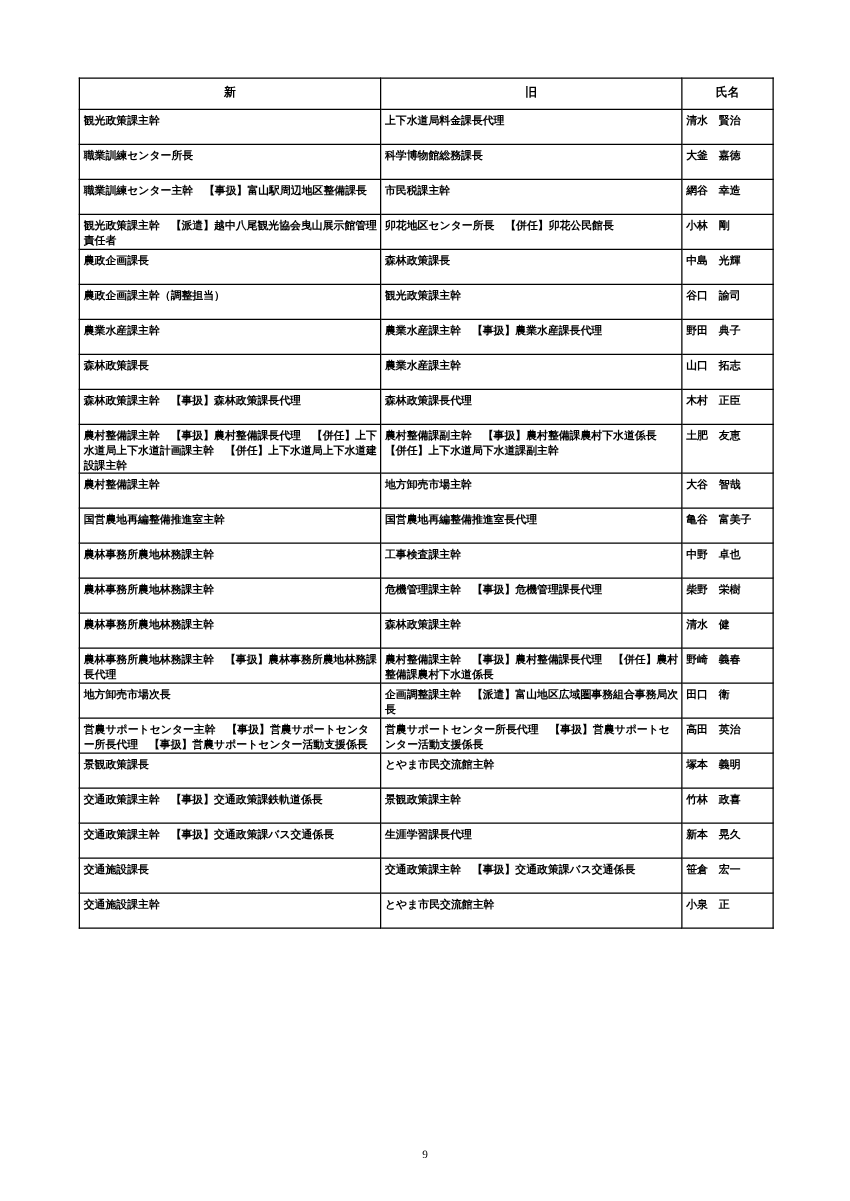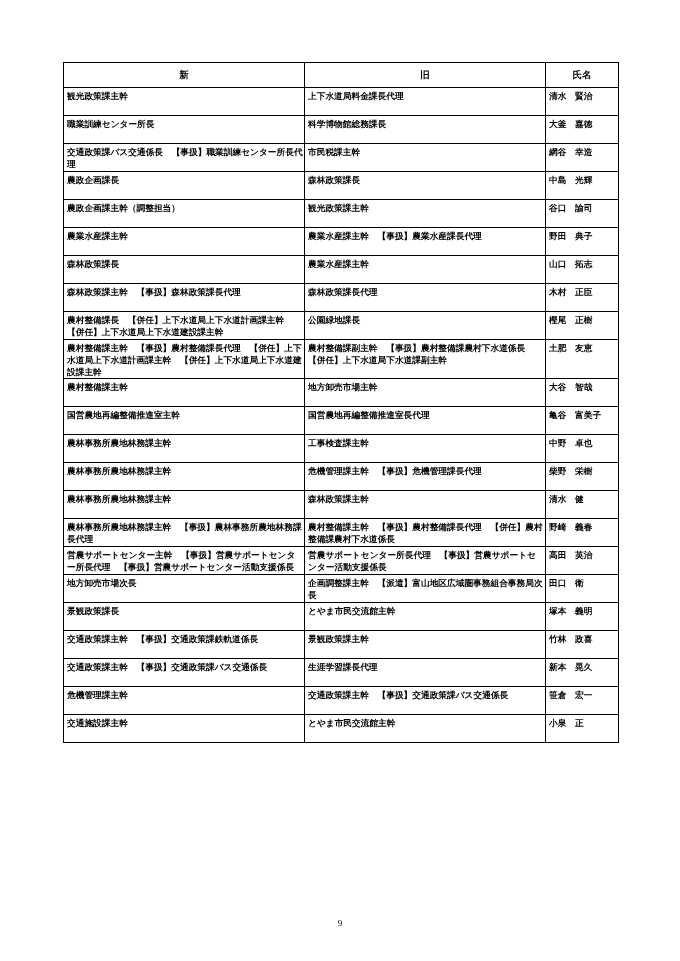--- a/index.html
+++ b/index.html
@@ -85,23 +85,28 @@
           <td>観光政策課主幹</td>
           <td>上下水道局料金課長代理</td>
           <td>清水　賢治</td>
         </tr>
         <tr>
           <td>職業訓練センター所長</td>
           <td>科学博物館総務課長</td>
           <td>大釜　嘉徳</td>
         </tr>
         <tr>
-          <td>交通政策課バス交通係長　【事扱】職業訓練センター所長代理</td>
+          <td>職業訓練センター主幹　【事扱】富山駅周辺地区整備課長</td>
           <td>市民税課主幹</td>
           <td>網谷　幸造</td>
+        </tr>
+        <tr>
+          <td>観光政策課主幹　【派遣】越中八尾観光協会曳山展示館管理責任者</td>
+          <td>卯花地区センター所長　【併任】卯花公民館長</td>
+          <td>小林　剛</td>
         </tr>
         <tr>
           <td>農政企画課長</td>
           <td>森林政策課長</td>
           <td>中島　光輝</td>
         </tr>
         <tr>
           <td>農政企画課主幹（調整担当）</td>
           <td>観光政策課主幹</td>
           <td>谷口　諭司</td>
@@ -115,25 +120,20 @@
           <td>森林政策課長</td>
           <td>農業水産課主幹</td>
           <td>山口　拓志</td>
         </tr>
         <tr>
           <td>森林政策課主幹　【事扱】森林政策課長代理</td>
           <td>森林政策課長代理</td>
           <td>木村　正臣</td>
         </tr>
         <tr>
-          <td>農村整備課長　【併任】上下水道局上下水道計画課主幹　【併任】上下水道局上下水道建設課主幹</td>
-          <td>公園緑地課長</td>
-          <td>樫尾　正樹</td>
-        </tr>
-        <tr>
           <td>農村整備課主幹　【事扱】農村整備課長代理　【併任】上下水道局上下水道計画課主幹　【併任】上下水道局上下水道建設課主幹</td>
           <td>農村整備課副主幹　【事扱】農村整備課農村下水道係長　【併任】上下水道局下水道課副主幹</td>
           <td>土肥　友恵</td>
         </tr>
         <tr>
           <td>農村整備課主幹</td>
           <td>地方卸売市場主幹</td>
           <td>大谷　智哉</td>
         </tr>
         <tr>
@@ -155,46 +155,46 @@
           <td>農林事務所農地林務課主幹</td>
           <td>森林政策課主幹</td>
           <td>清水　健</td>
         </tr>
         <tr>
           <td>農林事務所農地林務課主幹　【事扱】農林事務所農地林務課長代理</td>
           <td>農村整備課主幹　【事扱】農村整備課長代理　【併任】農村整備課農村下水道係長</td>
           <td>野崎　義春</td>
         </tr>
         <tr>
+          <td>地方卸売市場次長</td>
+          <td>企画調整課主幹　【派遣】富山地区広域圏事務組合事務局次長</td>
+          <td>田口　衛</td>
+        </tr>
+        <tr>
           <td>営農サポートセンター主幹　【事扱】営農サポートセンター所長代理　【事扱】営農サポートセンター活動支援係長</td>
           <td>営農サポートセンター所長代理　【事扱】営農サポートセンター活動支援係長</td>
           <td>高田　英治</td>
         </tr>
         <tr>
-          <td>地方卸売市場次長</td>
-          <td>企画調整課主幹　【派遣】富山地区広域圏事務組合事務局次長</td>
-          <td>田口　衛</td>
-        </tr>
-        <tr>
           <td>景観政策課長</td>
           <td>とやま市民交流館主幹</td>
           <td>塚本　義明</td>
         </tr>
         <tr>
           <td>交通政策課主幹　【事扱】交通政策課鉄軌道係長</td>
           <td>景観政策課主幹</td>
           <td>竹林　政喜</td>
         </tr>
         <tr>
           <td>交通政策課主幹　【事扱】交通政策課バス交通係長</td>
           <td>生涯学習課長代理</td>
           <td>新本　晃久</td>
         </tr>
         <tr>
-          <td>危機管理課主幹</td>
+          <td>交通施設課長</td>
           <td>交通政策課主幹　【事扱】交通政策課バス交通係長</td>
           <td>笹倉　宏一</td>
         </tr>
         <tr>
           <td>交通施設課主幹</td>
           <td>とやま市民交流館主幹</td>
           <td>小泉　正</td>
         </tr>
       </tbody>
   </table>

